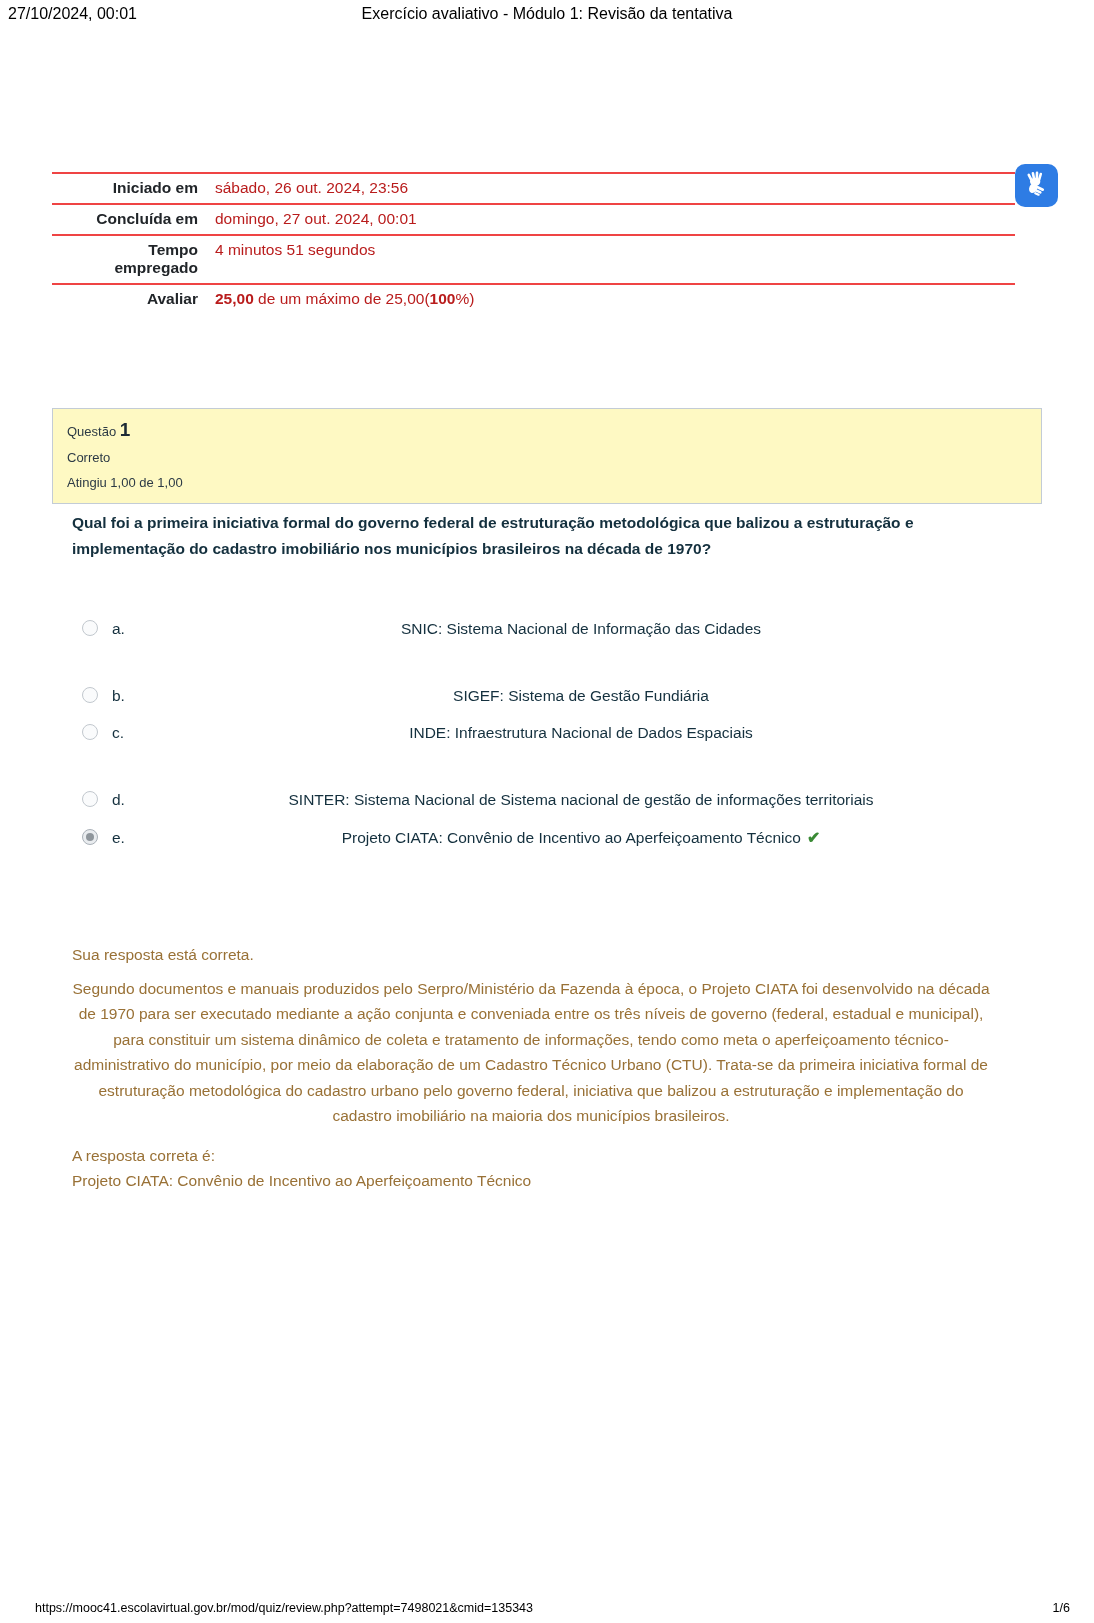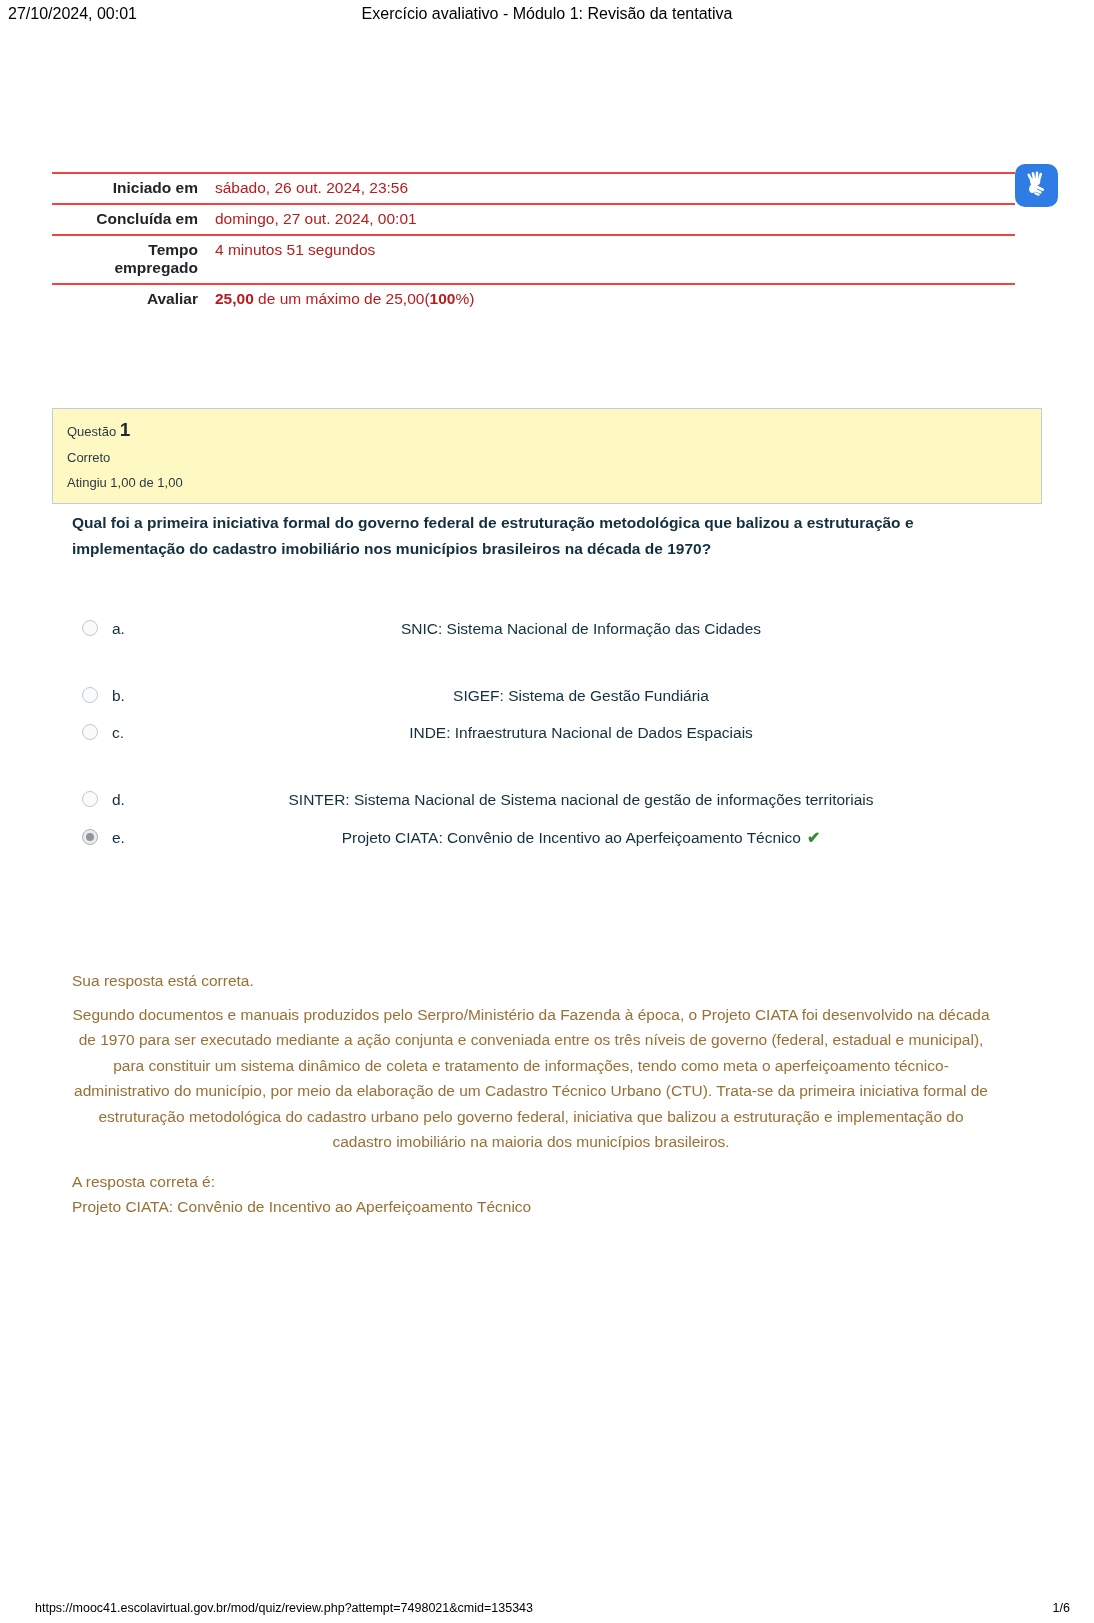--- a/index.html
+++ b/index.html
@@ -68,21 +68,21 @@
   .option.selected .radio { border-color:#aab1b8; background:#e9ecef; }
   .option.selected .radio::after {
     content:""; position:absolute; left:3px; top:3px; width:8px; height:8px;
     border-radius:50%; background:#8f969c;
   }
   .opt-letter { width:28px; margin-left:14px; flex:0 0 28px; }
   .opt-text { flex:1;text-align:center; }
   .check-icon { color:#3a8a35; font-weight:bold; font-size:16px; margin-left:6px; }
 
   
-  .feedback { margin-top:120px; color:#997136; font-size:15.5px; line-height:25.5px; max-width:918px; }
+  .feedback { margin-top:94px; color:#997136; font-size:15.5px; line-height:25.5px; max-width:918px; }
   .fb-general { margin-top:8px;text-align:center; }
   .fb-rightanswer { margin-top:14px; }
 </style>
 </head>
 <body>
 
 <div class="print-header">
   <span class="ph-date">27/10/2024, 00:01</span>
   <span class="ph-title">Exercício avaliativo - Módulo 1: Revisão da tentativa</span>
 </div>

